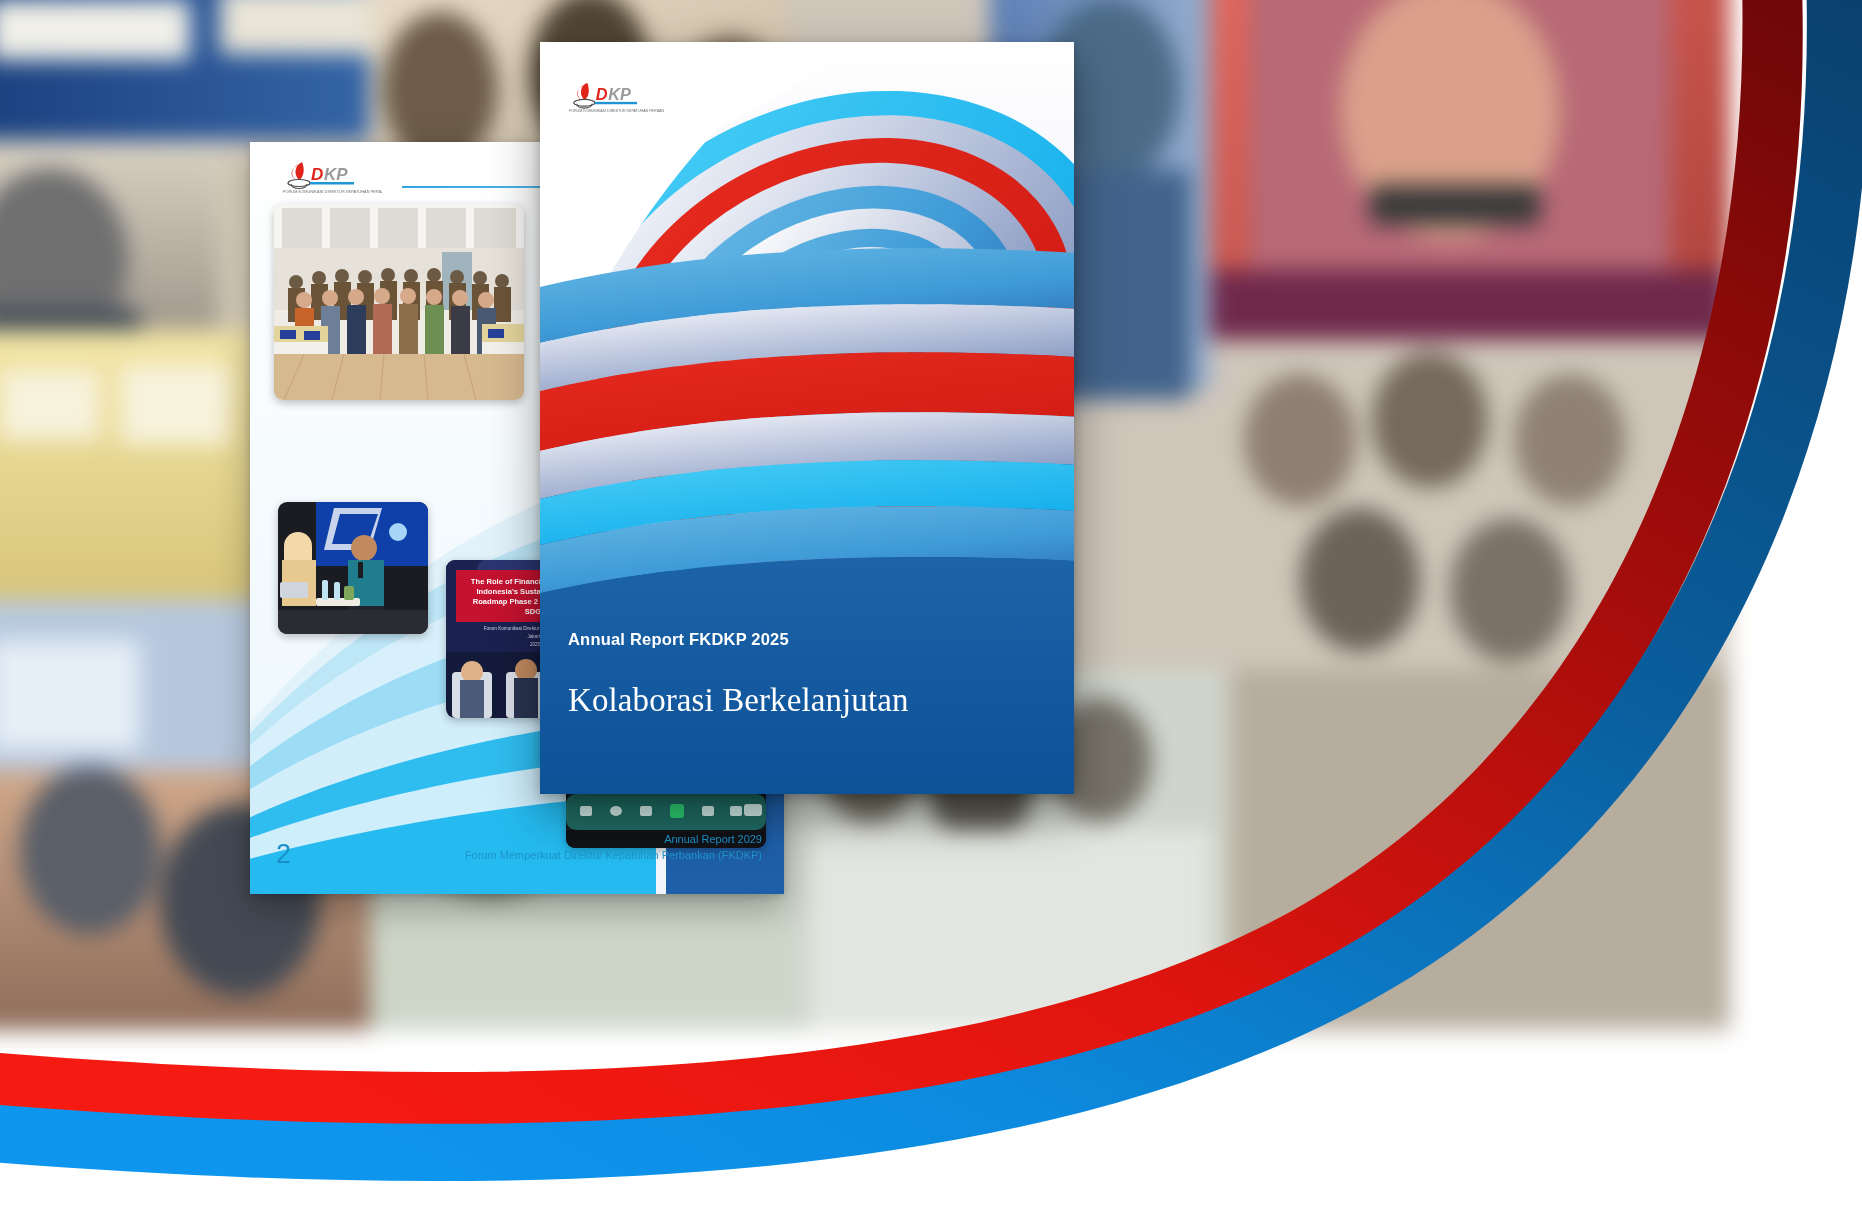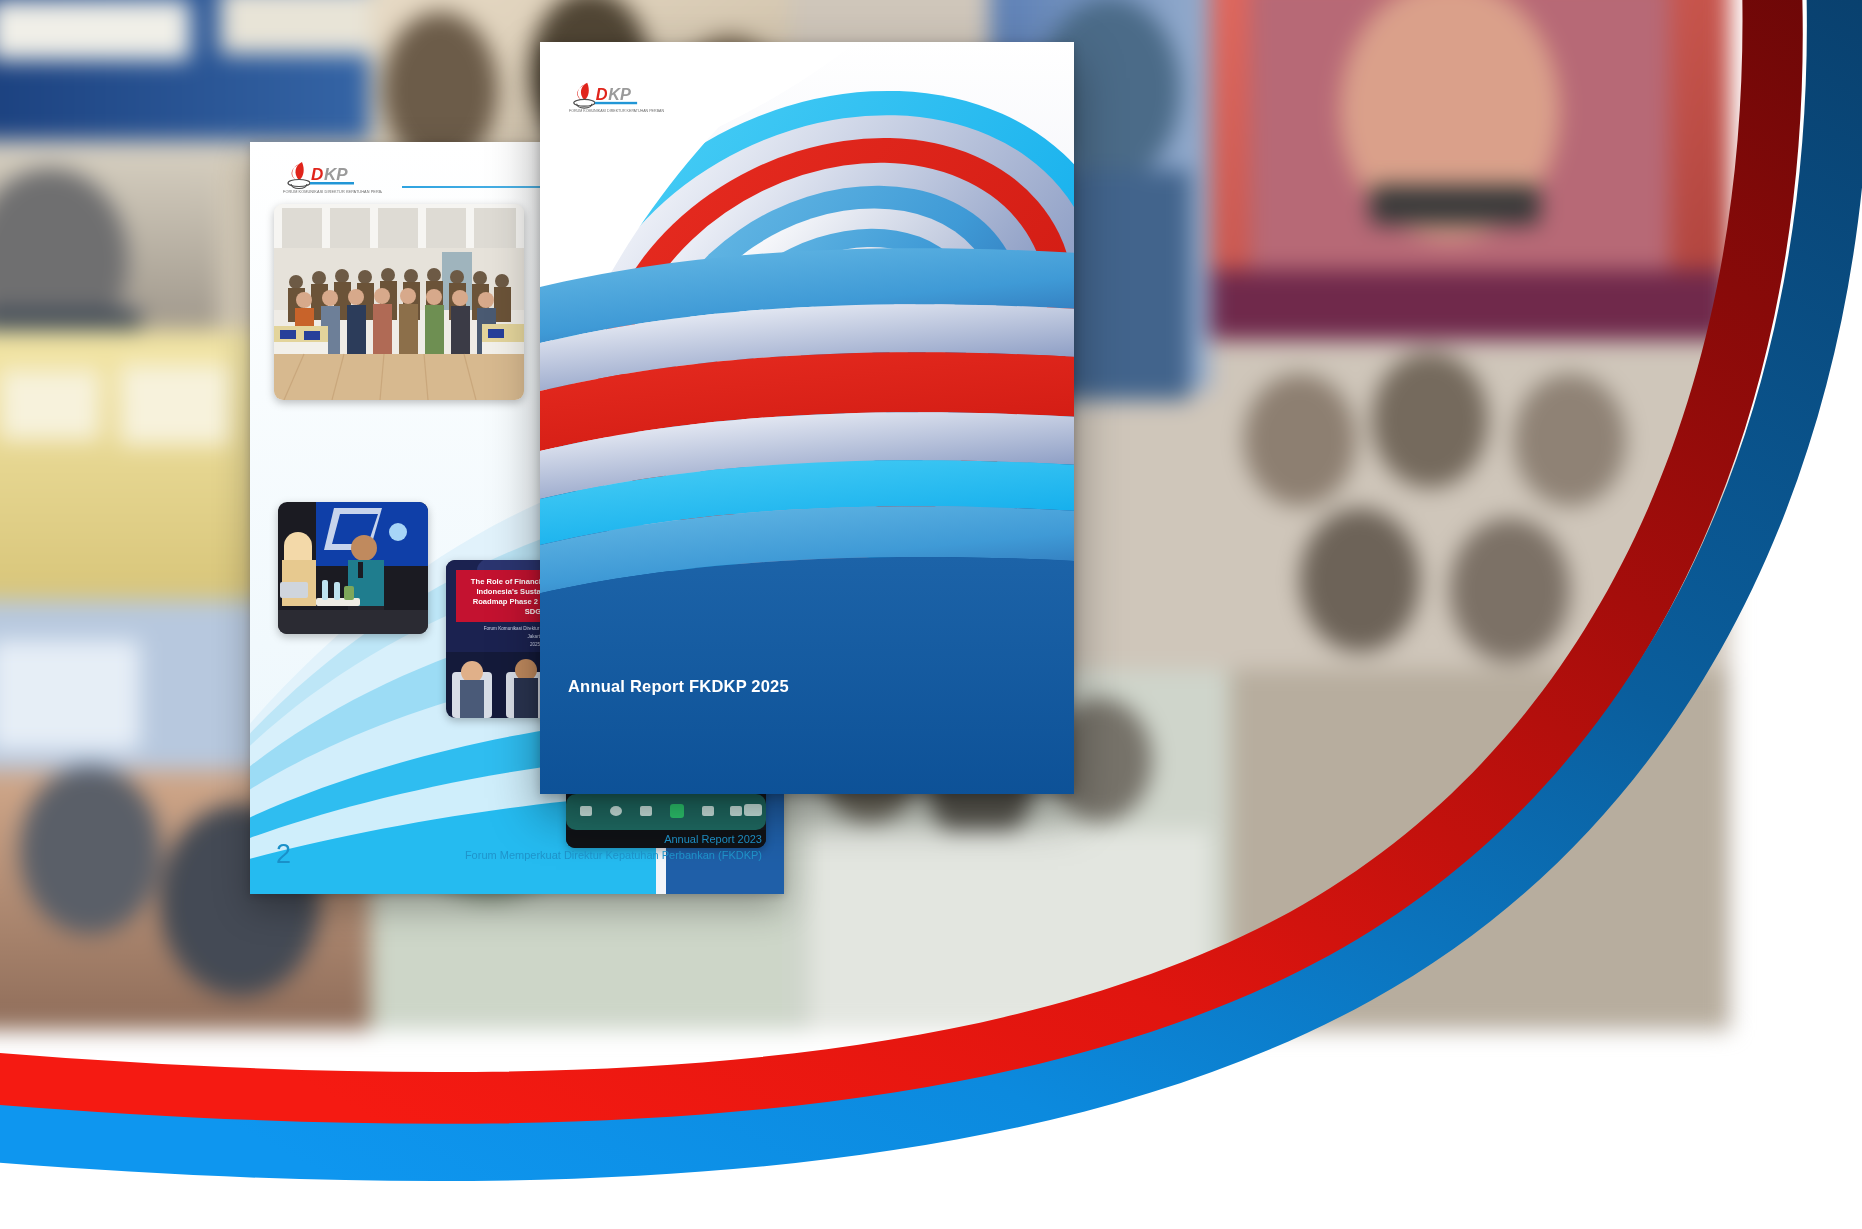--- a/index.html
+++ b/index.html
@@ -49,21 +49,21 @@
     position:absolute; left:0; top:0; width:100%; height:270px;
     background:linear-gradient(180deg,#ffffff 0%,#f6f7fb 55%,#e9eaf3 100%);
   }
   #cover .cov-logo{ position:absolute; left:28px; top:38px; width:96px; z-index:6; }
   #cover .cov-bottom{
     position:absolute; left:0; bottom:0; width:100%; height:330px;
     background:#0c5096;
   }
   .cov-text{ position:absolute; left:28px; bottom:74px; z-index:8; color:#fff; }
   .cov-kicker{ font-size:16.5px; font-weight:700; letter-spacing:.2px;
-               margin-bottom:24px; font-family:"Liberation Sans",sans-serif; }
+               margin-bottom:32px; font-family:"Liberation Sans",sans-serif; }
   .cov-title{ font-family:"Liberation Serif", serif; font-size:33px; line-height:1.19;
               font-weight:400; letter-spacing:.1px; }
 
   
   .abs{ position:absolute; }
 </style>
 </head>
 <body>
 
 <div id="stage">
@@ -429,21 +429,21 @@
           <rect x="164" y="66" width="12" height="10" rx="2"></rect>
         </g>
         <rect x="178" y="64" width="18" height="12" rx="3" fill="#cfe9e4"></rect>
         <rect x="0" y="90" width="200" height="18" fill="#101216"></rect>
       </svg>
     </div>
 
     <div class="pg-num">2</div>
 
     <div class="p2-footer">
-      <div>Annual Report 2023</div>
+      <div>Annual Report 2029</div>
       <div>Forum Memperkuat Direktur Kepatuhan Perbankan (FKDKP)</div>
     </div>
   </div>
 
   <div id="cover">
 
     <div class="cov-top"></div>
     <div class="cov-bottom"></div>
 
     <div class="abs" style="left:0;top:0;width:534px;height:752px;">
@@ -524,17 +524,18 @@
           <text x="84" y="40" font-family="Liberation Sans, sans-serif" font-size="34" font-weight="bold" font-style="italic" fill="#9a9a9a">KP</text>
           <rect x="56" y="44" width="88" height="5" fill="#2196d6"></rect>
         </g>
         <text x="2" y="66" font-family="Liberation Sans, sans-serif" font-size="7.6" fill="#6b6b6b">FORUM KOMUNIKASI DIREKTUR KEPATUHAN PERBANKAN</text>
       </svg>
     </div>
 
     <div class="cov-text">
       <div class="cov-kicker">Annual Report FKDKP 2025</div>
       <div class="cov-title">
+        <div>Kolaborasi Berkelanjutan</div>
       </div>
     </div>
   </div>
 
 </div>
 
 </body></html>

